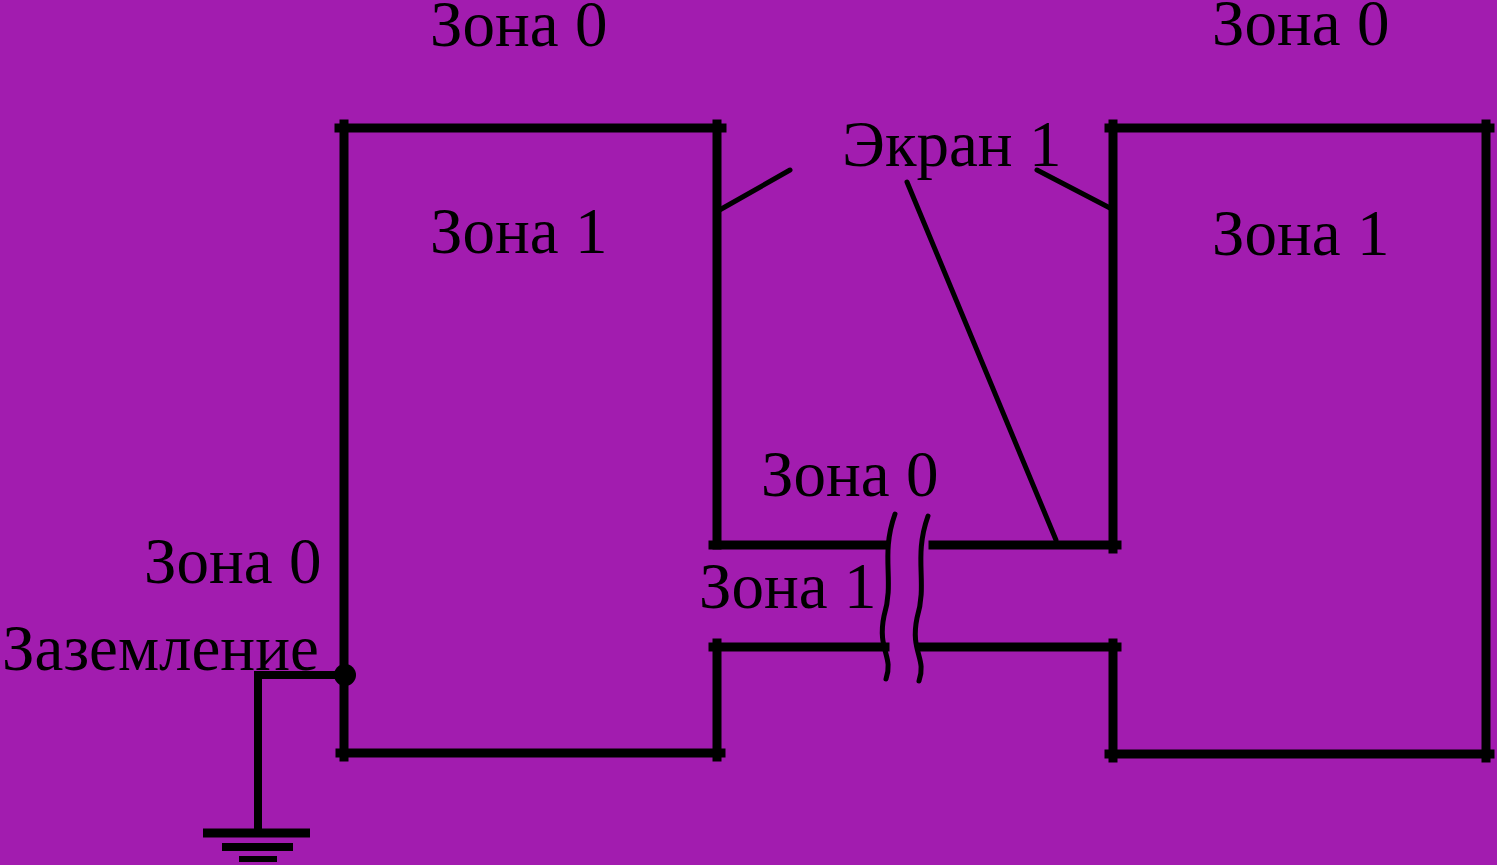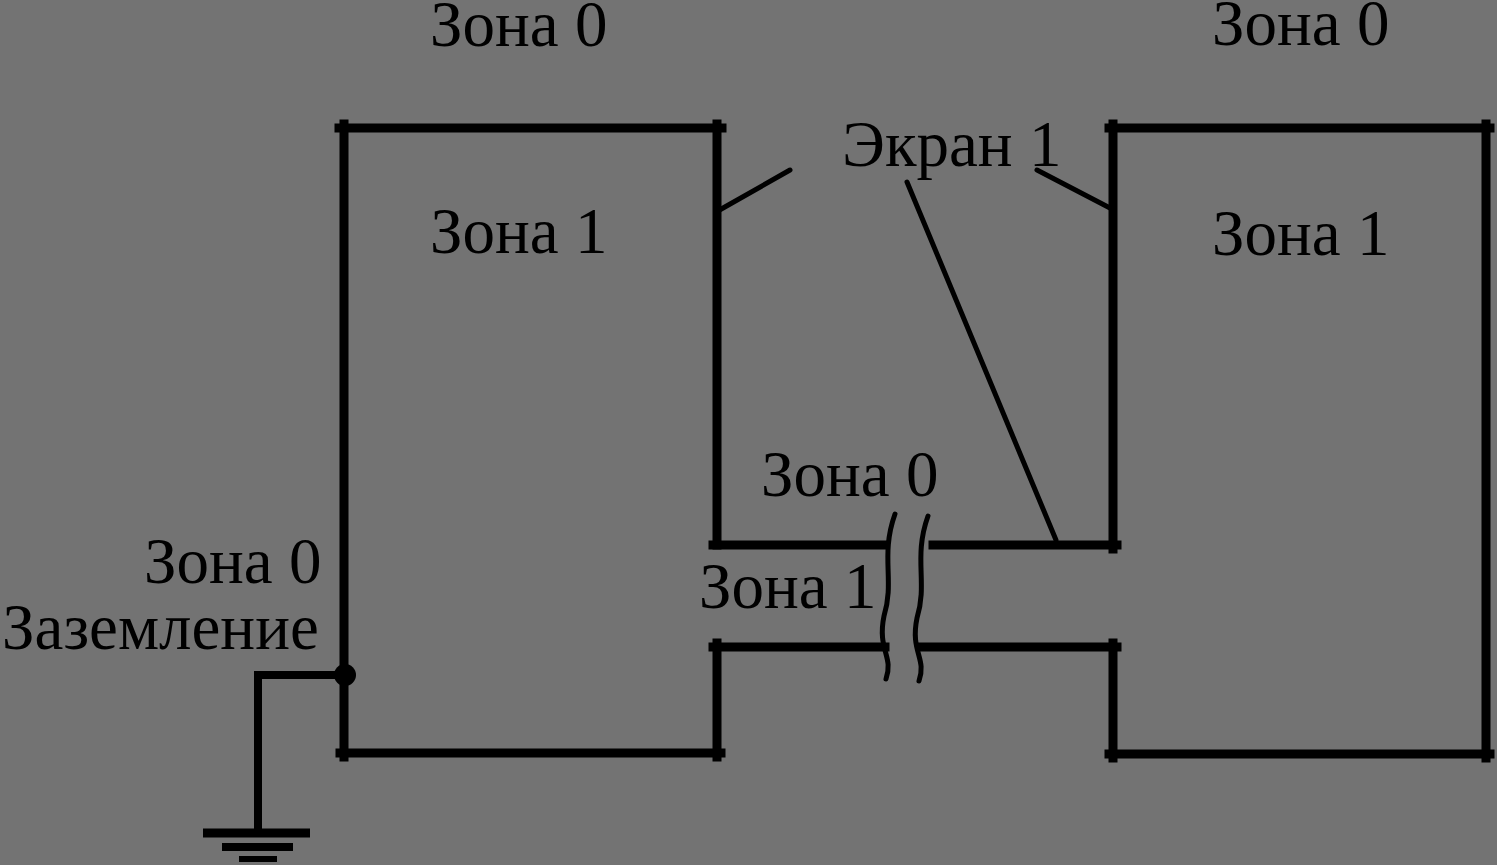--- a/index.html
+++ b/index.html
@@ -4,21 +4,21 @@
 <style>
   html, body {
     margin: 0;
     padding: 0;
     background: #ffffff;
   }
   #stage {
     position: relative;
     width: 1497px;
     height: 865px;
-    background: #737373;
+    background: #a21caf;
     overflow: hidden;
     font-family: "Liberation Serif", "DejaVu Serif", serif;
   }
   #diagram-svg {
     position: absolute;
     left: 0;
     top: 0;
   }
   .lbl {
     position: absolute;
@@ -29,21 +29,21 @@
     letter-spacing: 0px;
   }
   .lbl-zone0-top-left   { left: 430px;  top: -8px;  }
   .lbl-zone0-top-right  { left: 1212px; top: -9px;  }
   .lbl-screen1          { left: 842px;  top: 112px; }
   .lbl-zone1-left       { left: 430px;  top: 199px; }
   .lbl-zone1-right      { left: 1212px; top: 201px; }
   .lbl-zone0-passage    { left: 761px;  top: 442px; }
   .lbl-zone1-passage    { left: 699px;  top: 554px; }
   .lbl-zone0-ground     { left: 144px;  top: 529px; }
-  .lbl-grounding        { left: 2px;    top: 595px; text-align: center; }
+  .lbl-grounding        { left: 2px;    top: 616px; text-align: center; }
 </style>
 </head>
 <body>
 
 <div id="stage">
 
   <svg id="diagram-svg" width="1497" height="865" viewBox="0 0 1497 865" xmlns="http://www.w3.org/2000/svg">
     <g stroke="#000000" stroke-width="9" stroke-linecap="square" fill="none">
 
       <line x1="339" y1="128" x2="722" y2="128"></line>

